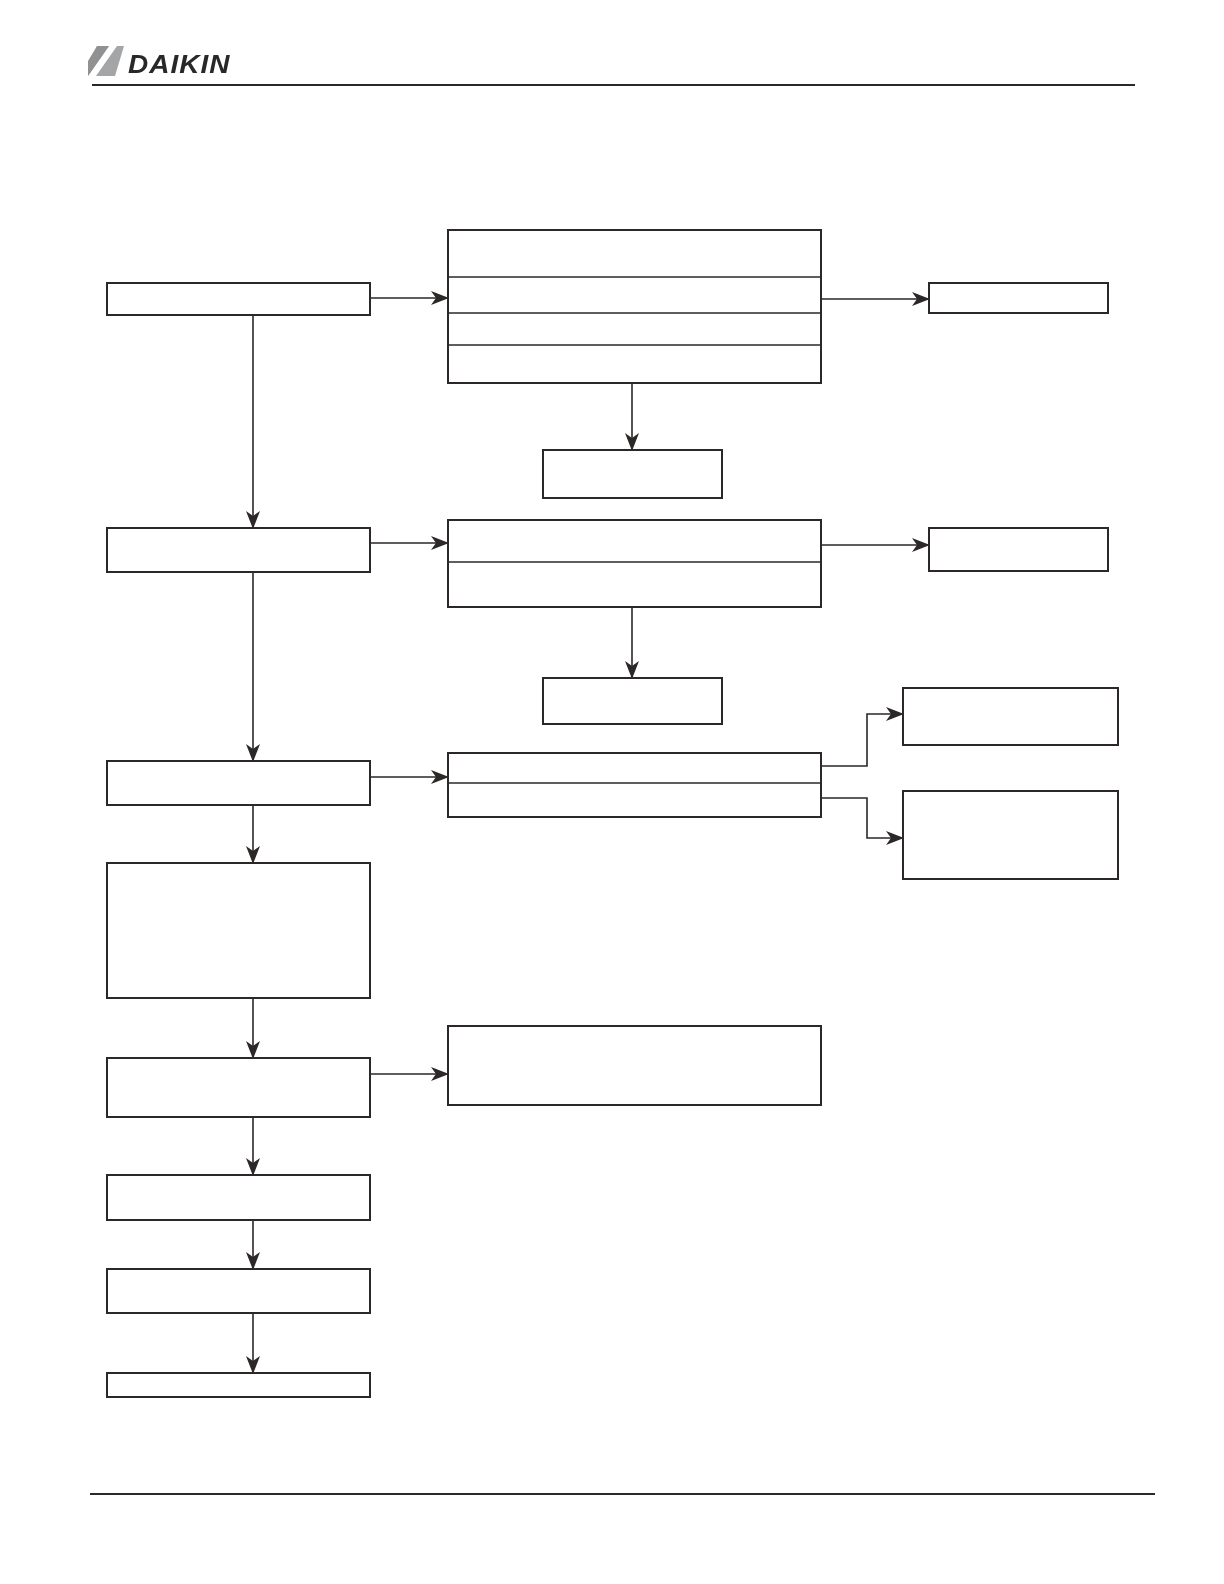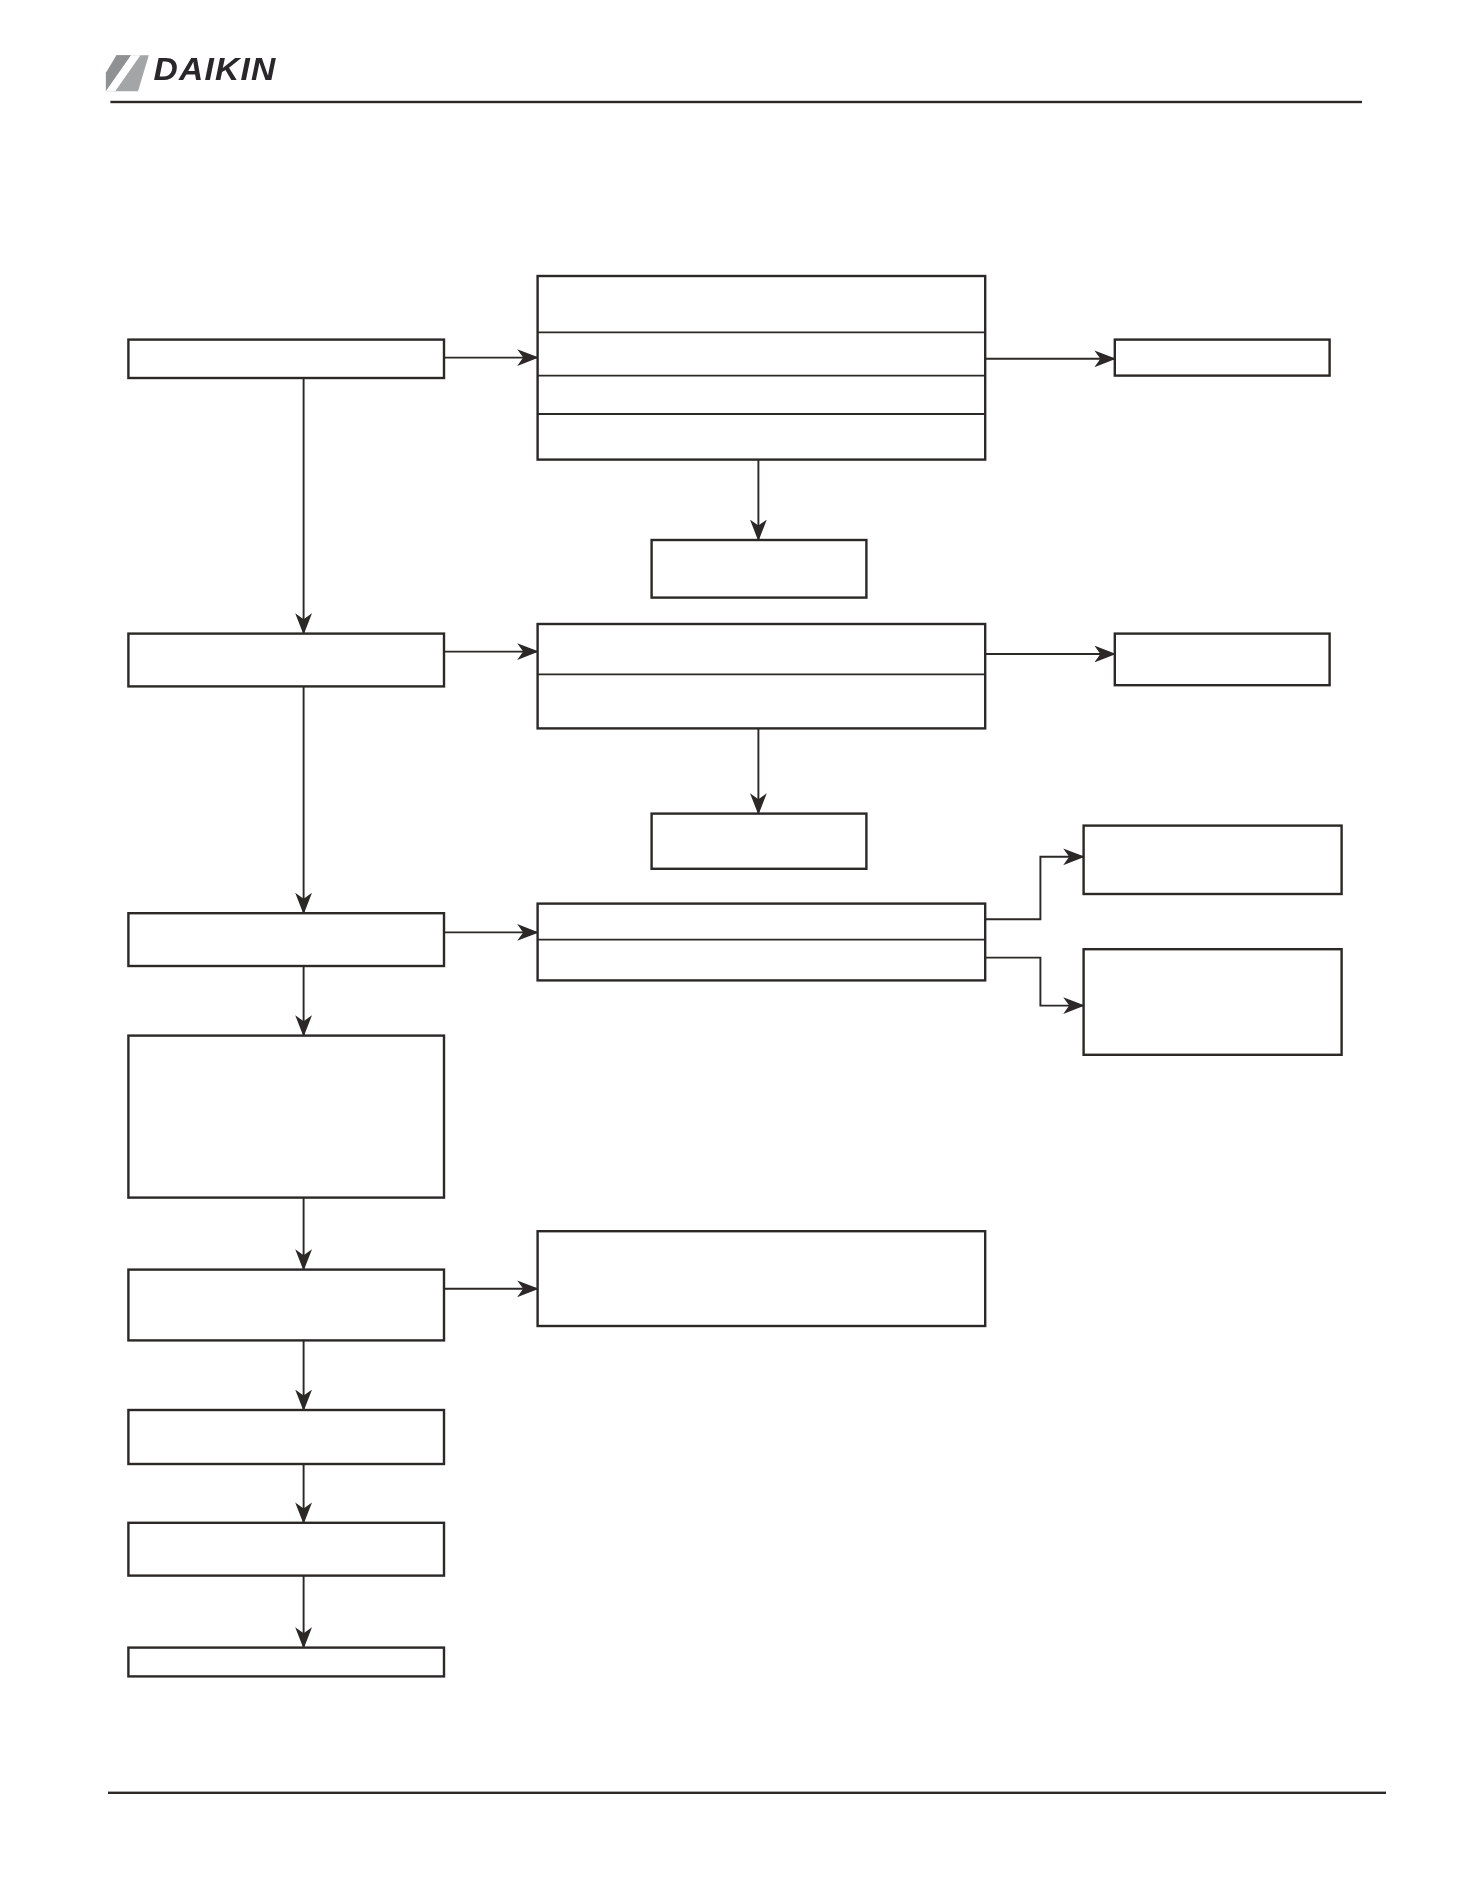--- a/index.html
+++ b/index.html
@@ -13,21 +13,21 @@
     height: 1584px;
     background: #ffffff;
     overflow: hidden;
     font-family: "Liberation Sans", sans-serif;
   }
   .logo {
     position: absolute;
     left: 88px;
     top: 44px;
     display: flex;
-    align-items: flex-start;
+    align-items: flex-end;
     gap: 2px;
   }
   .logo-mark {
     display: block;
   }
   .logo-text {
     font-size: 28px;
     font-weight: bold;
     font-style: italic;
     letter-spacing: 1px;

